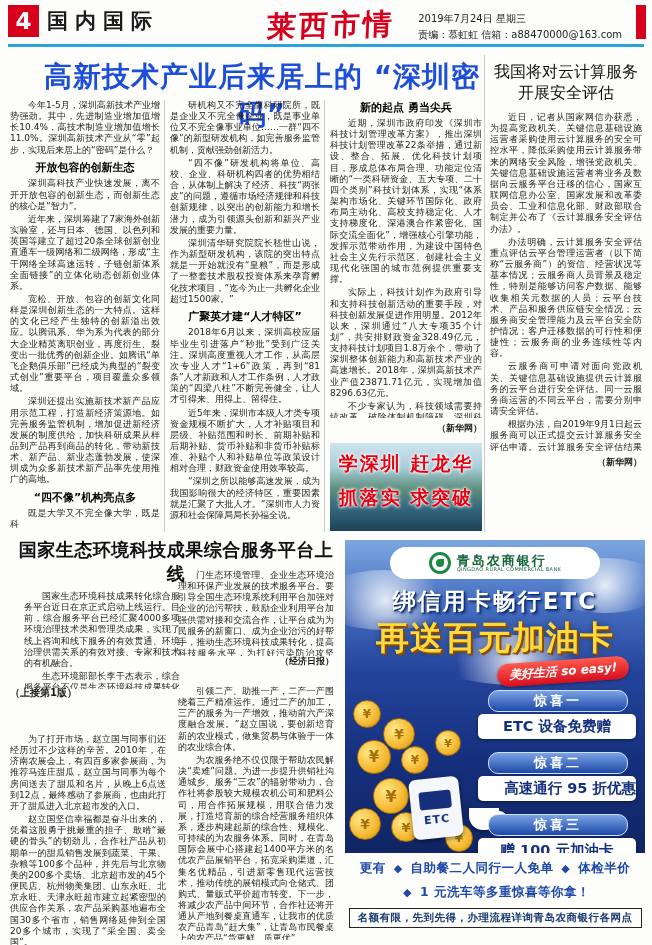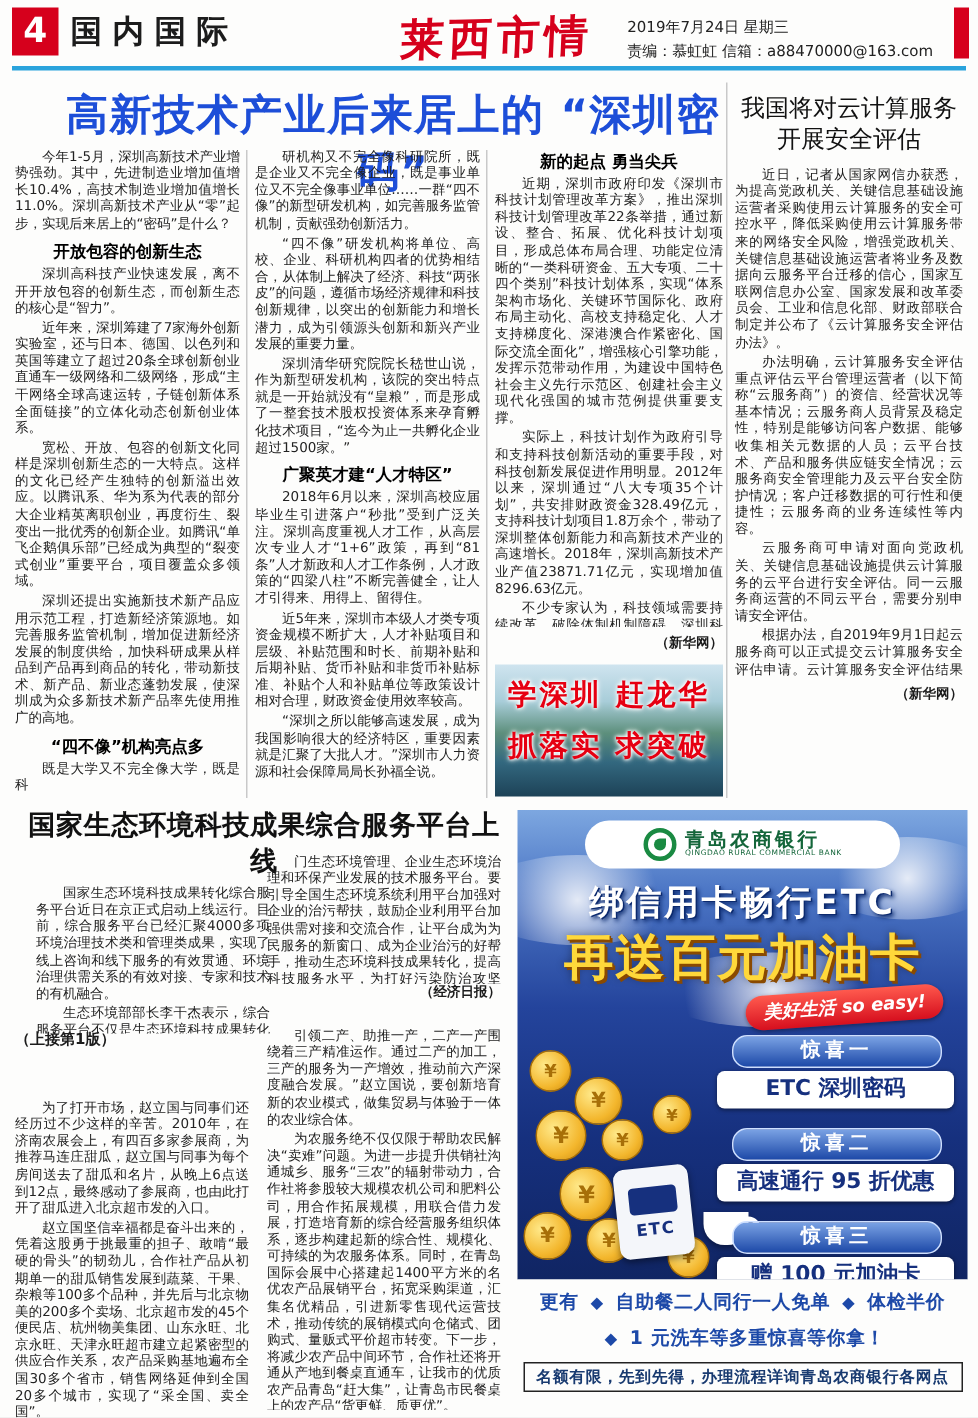--- a/index.html
+++ b/index.html
@@ -203,23 +203,23 @@
       <div class="coin" style="left:46px;top:272px;width:28px;height:28px;font-size:13px;">¥</div>
       <div class="coin" style="left:100px;top:284px;width:26px;height:26px;font-size:12px;">¥</div>
 
       <div class="etc-device">
         <div class="etc-screen"></div>
         <div class="etc-label">ETC</div>
       </div>
       <div class="cup"></div>
 
       <div class="offer-label" style="top:150px;">惊喜一</div>
-      <div class="offer-box" style="top:174px;">ETC 深圳密码</div>
+      <div class="offer-box" style="top:174px;">ETC 设备免费赠</div>
       <div class="offer-label" style="top:212px;">惊喜二</div>
-      <div class="offer-box" style="top:236px;">高速通行 95 折优惠</div>
+      <div class="offer-box" style="top:236px;text-align:right;">高速通行 95 折优惠</div>
       <div class="offer-label" style="top:274px;">惊喜三</div>
       <div class="offer-box" style="top:298px;">赠 100 元加油卡</div>
     </div>
 
     <div class="ad-bottom">
       <div class="ad-more-line">
         <span>更有</span>
         <span class="diamond">◆</span>
         <span>自助餐二人同行一人免单</span>
         <span class="diamond">◆</span>

